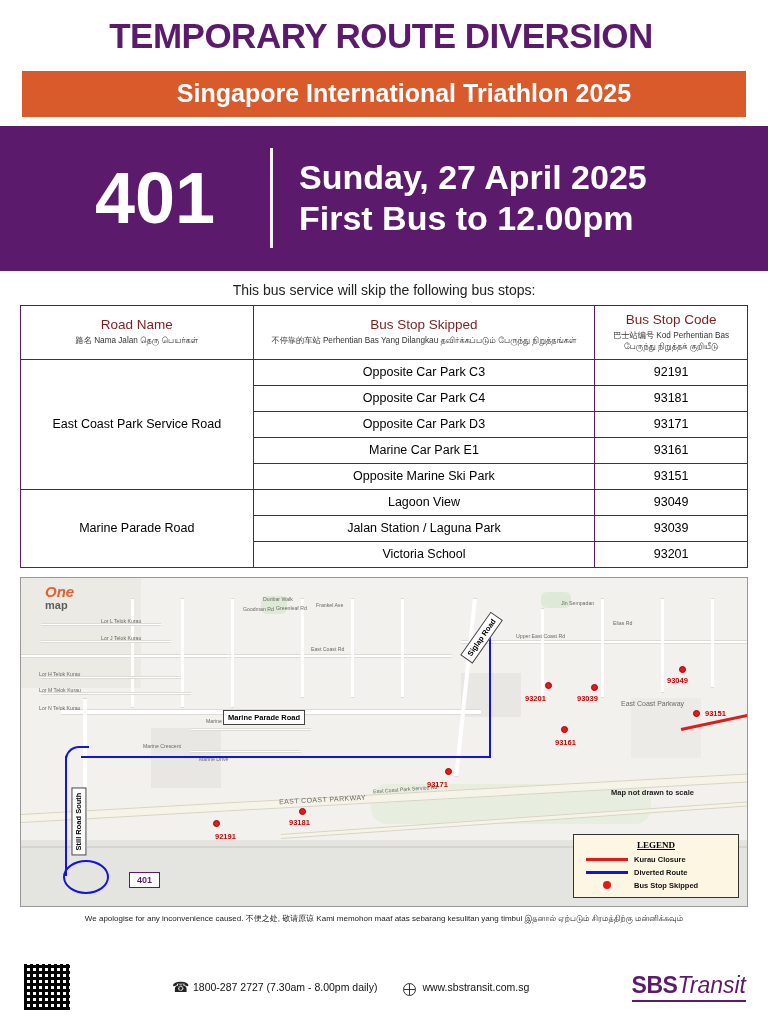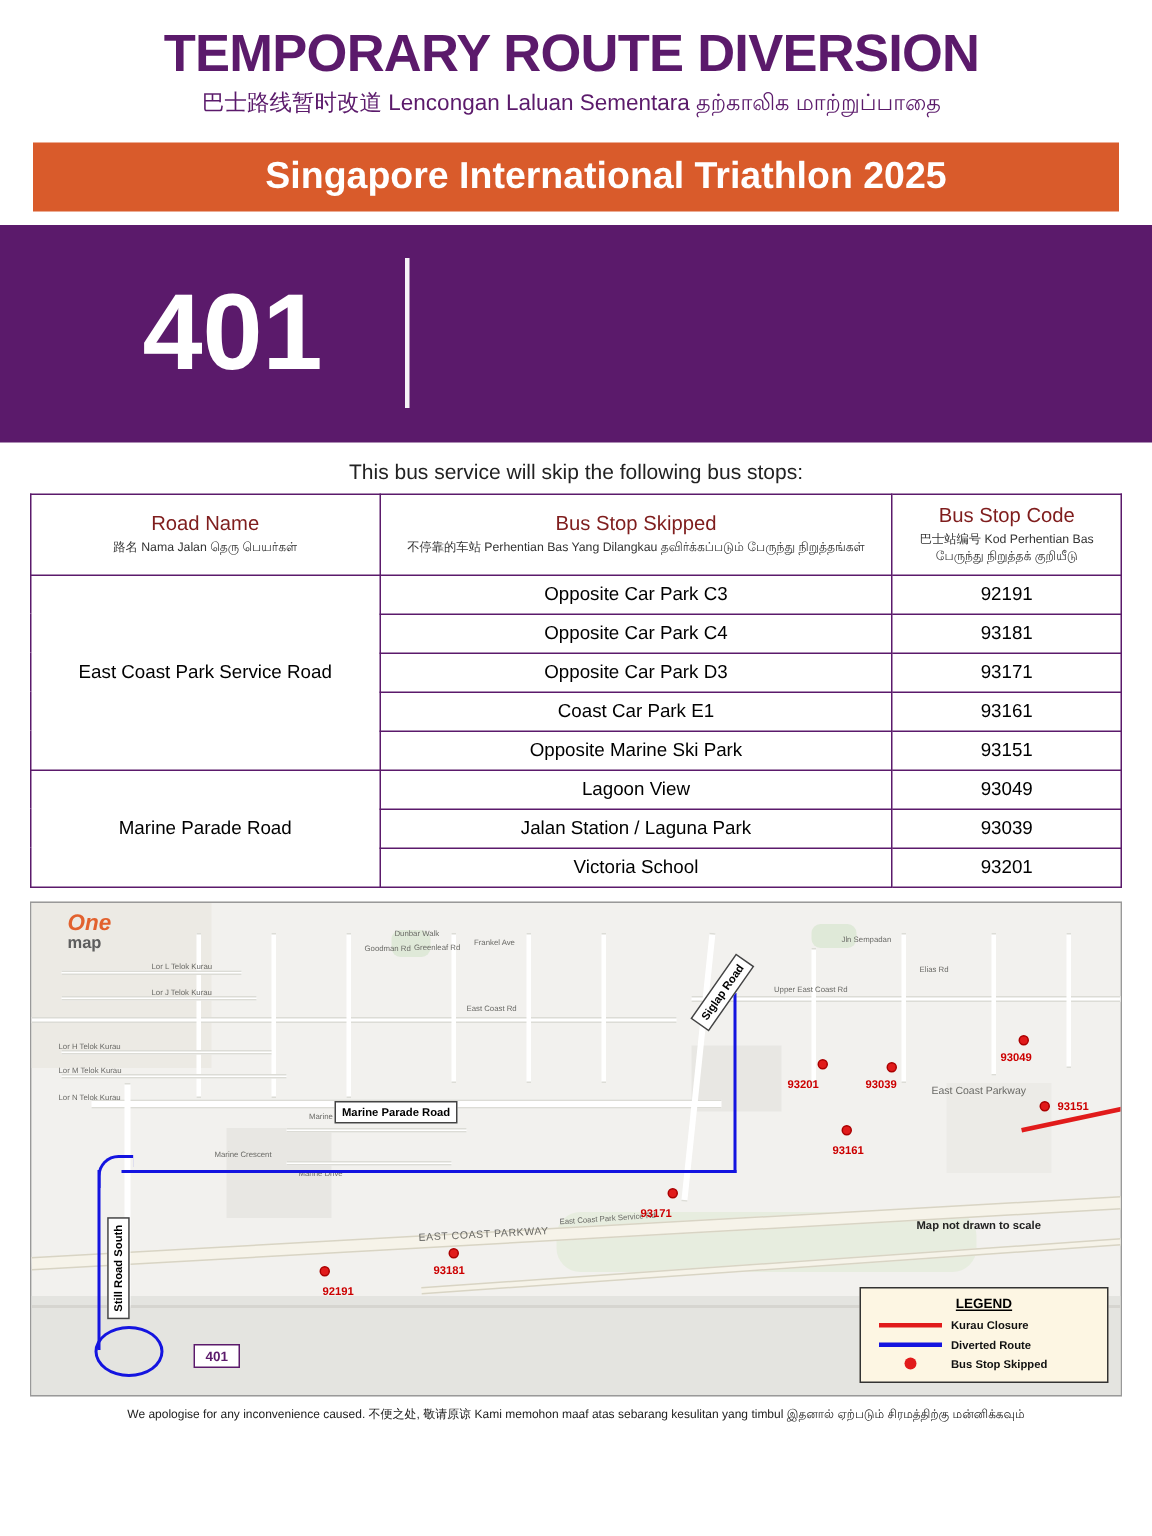--- a/index.html
+++ b/index.html
@@ -202,20 +202,21 @@
     background:#fdf6e3;
     border:1px solid #333;
     padding:5px 6px 7px 6px;
   }
   .legend-title {
     text-align:center;
     font-size:9px;
     font-weight:bold;
     text-decoration:underline;
     margin-bottom:5px;
+    font-family:Liberation Serif, serif;
   }
   .legend-row { display:flex; align-items:center; margin-top:4px; }
   .legend-key { width:54px; display:flex; align-items:center; justify-content:center; }
   .legend-line { width:42px; height:2.5px; }
   .legend-dot { width:8px;height:8px;border-radius:50%;background:#e11b1b; }
   .legend-txt { font-size:7.5px; font-weight:bold; color:#111; }
 
   
   .apology {
     text-align:center;
@@ -277,30 +278,33 @@
   .brand .transit { font-size: 23px; font-style:italic; font-weight:normal; }
   .brand-underline { height:2px; background:#5b1a6b; margin-top:1px; }
 </style>
 </head>
 <body>
 
 <div class="poster">
 
   <div class="header">
     <div class="title-main">TEMPORARY ROUTE DIVERSION</div>
-    <div class="title-sub">巴士路线暂时改道  Lencongan Laluan Sementara  தற்காலிக மாற்றுப்பாதை</div>
   </div>
 
   <div class="event-bar">
     <span>Singapore International Triathlon 2025</span>
   </div>
 
   <div class="purple-band">
     <div class="service-no">401</div>
     <div class="vline"></div>
+    <div class="date-block">
+      <div>Sunday, 27 April 2025</div>
+      <div>First Bus to 12.00pm</div>
+    </div>
   </div>
 
   <div class="skip-note">This bus service will skip the following bus stops:</div>
 
   <div class="tbl-wrap">
     <table class="stops">
       <colgroup>
           <col class="c1">
           <col class="c2">
           <col class="c3">
@@ -331,21 +335,21 @@
         </tr>
         <tr>
           <td>Opposite Car Park C4</td>
           <td>93181</td>
         </tr>
         <tr>
           <td>Opposite Car Park D3</td>
           <td>93171</td>
         </tr>
         <tr>
-          <td>Coast Car Park E1</td>
+          <td>Marine Car Park E1</td>
           <td>93161</td>
         </tr>
         <tr>
           <td>Opposite Marine Ski Park</td>
           <td>93151</td>
         </tr>
         <tr>
           <td rowspan="3">Marine Parade Road</td>
           <td>Lagoon View</td>
           <td>93049</td>
@@ -483,14 +487,31 @@
         <div class="legend-key">
           <div class="legend-dot"></div>
         </div>
         <div class="legend-txt">Bus Stop Skipped</div>
       </div>
     </div>
   </div>
 
   <div class="apology">We apologise for any inconvenience caused. 不便之处, 敬请原谅 Kami memohon maaf atas sebarang kesulitan yang timbul இதனால் ஏற்படும் சிரமத்திற்கு மன்னிக்கவும்</div>
 
+  <div class="footer">
+    <div class="qr"></div>
+    <div class="contacts">
+      <div class="contact-item">
+        <span class="cicon phone"></span>
+        <span>1800-287 2727 (7.30am - 8.00pm daily)</span>
+      </div>
+      <div class="contact-item">
+        <span class="cicon globe"></span>
+        <span>www.sbstransit.com.sg</span>
+      </div>
+    </div>
+    <div class="brand">
+      <span class="sbs">SBS</span><span class="transit">Transit</span>
+      <div class="brand-underline"></div>
+    </div>
+  </div>
 
 </div>
 
 </body></html>

